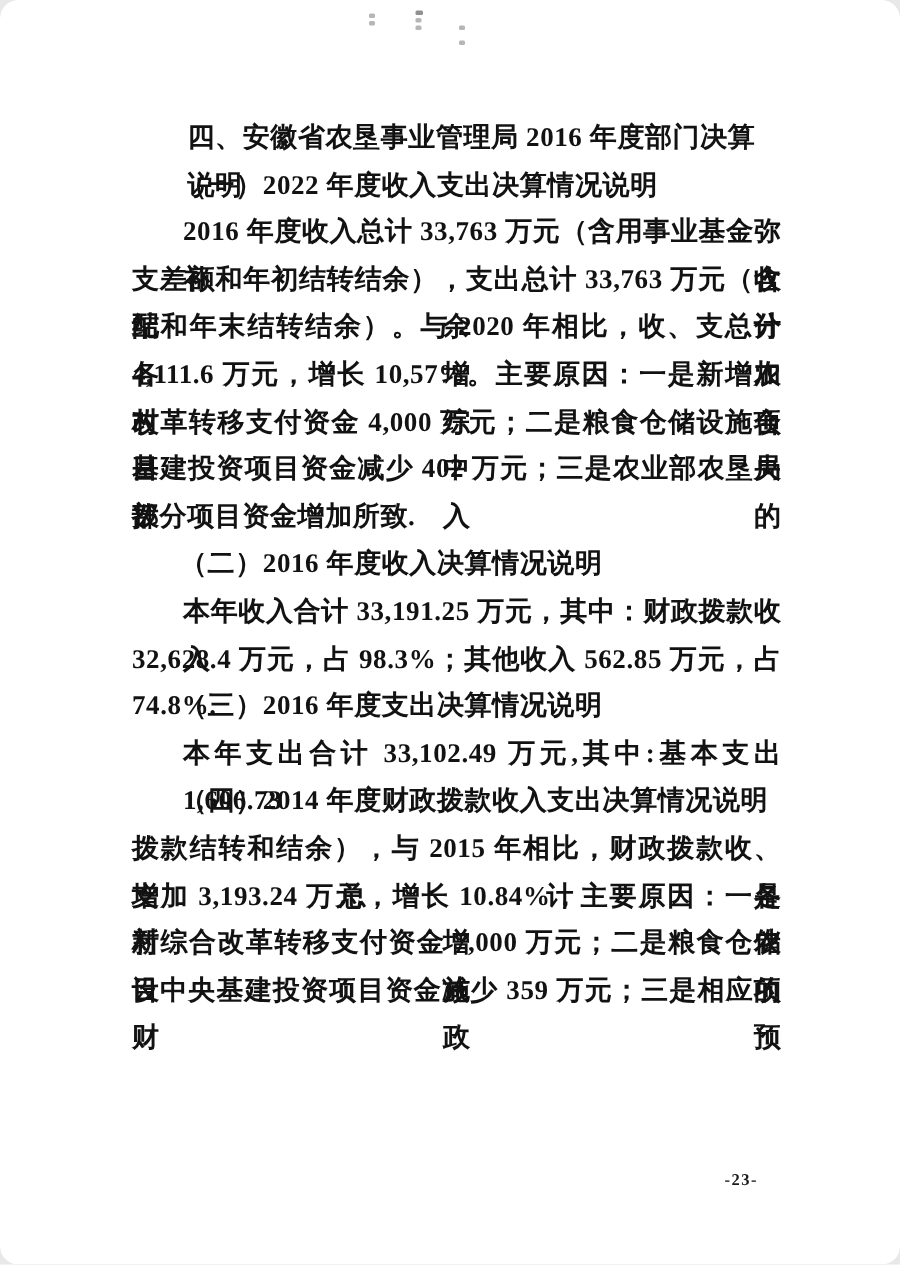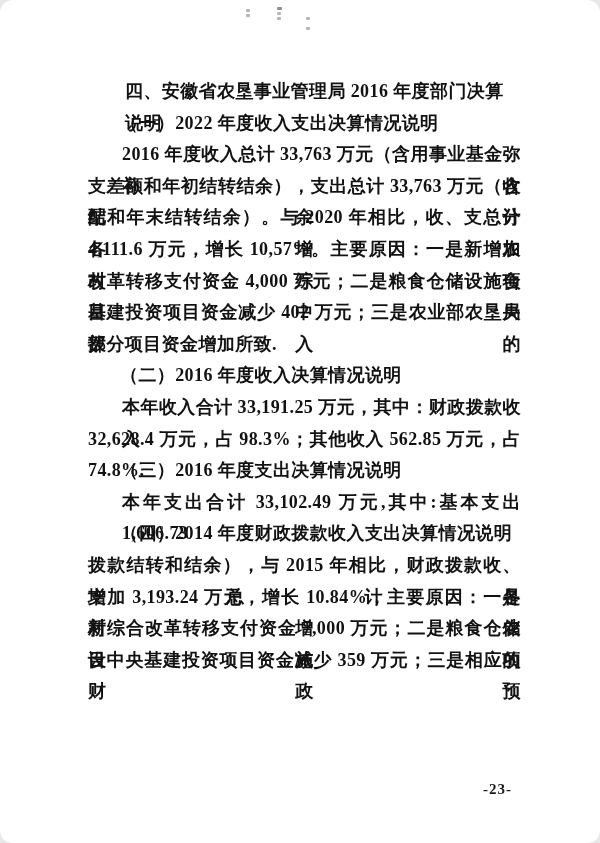--- a/index.html
+++ b/index.html
@@ -30,21 +30,21 @@
   }
   .line.h1   { padding-left: 37px; }
   .line.h2   { padding-left: 32px; }
   .line.first { padding-left: 34px; text-align: justify; text-align-last: justify; }
   .line.cont  { text-align: justify; text-align-last: justify; }
   .line.plain { }
   .page-number {
     position: absolute;
     top: 781px;
     left: 483px;
-    font-size: 15px;
+    font-size: 11px;
     font-weight: 700;
     letter-spacing: 1px;
     color: #1a1a1a;
   }
   .speck {
     position: absolute;
     background: #8f8f8f;
     opacity: 0.65;
     width: 4px;
     height: 3px;

